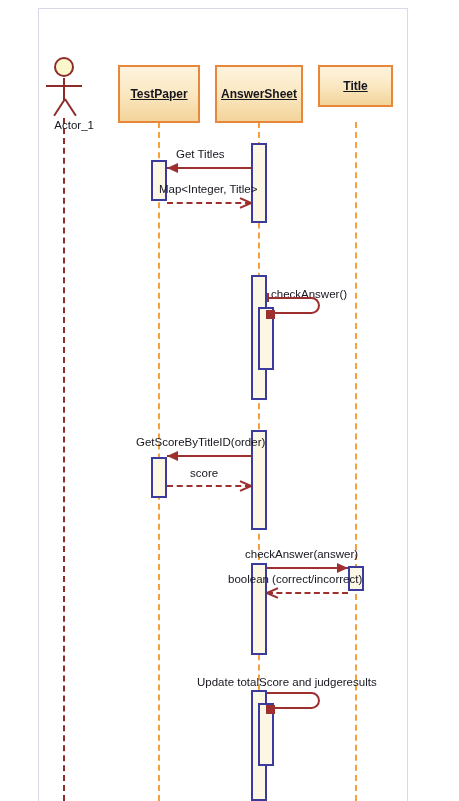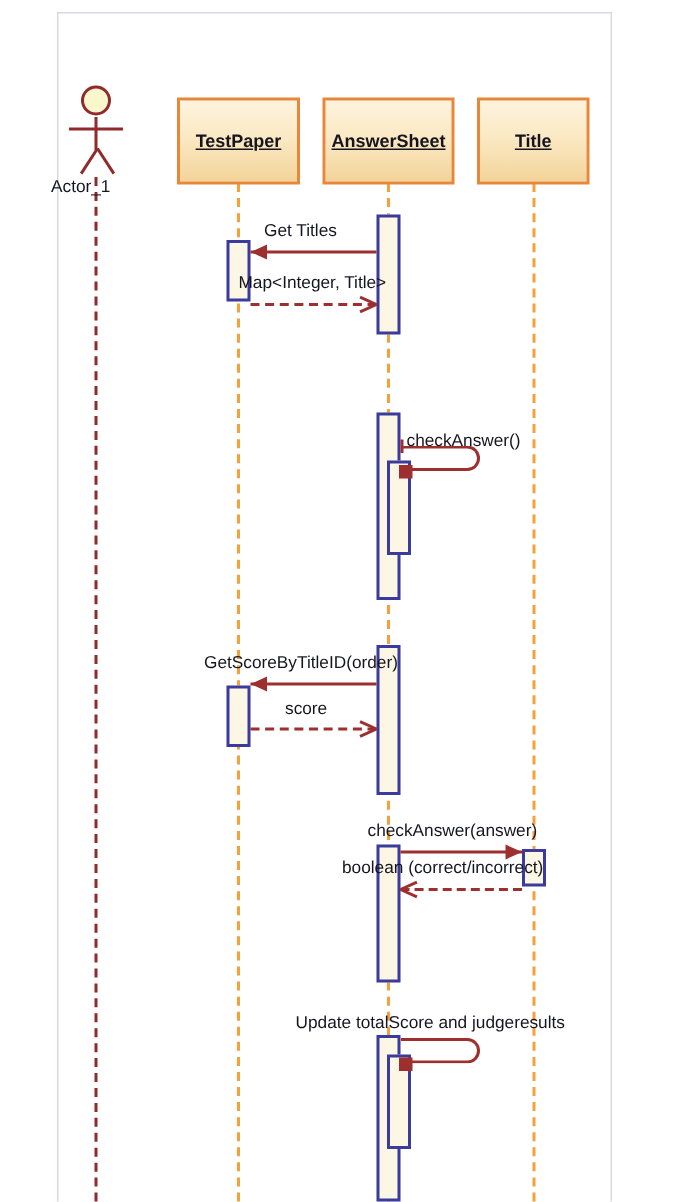--- a/index.html
+++ b/index.html
@@ -108,21 +108,21 @@
     top: 42px;
     width: 0; height: 20px;
     border-left: 2px solid #8f2b2b;
   }
   .actor-leg.l { left: 21px; transform: rotate(33deg); transform-origin: top center; }
   .actor-leg.r { left: 21px; transform: rotate(-33deg); transform-origin: top center; }
   .actor-label {
     position: absolute;
     top: 62px; left: -9px;
     width: 60px;
-    text-align: left;
+    text-align: right;
     font-size: 11.5px;
     color: #15151f;
     white-space: nowrap;
   }
 
   
   .activation {
     position: absolute;
     width: 16px;
     box-sizing: border-box;
@@ -228,21 +228,21 @@
   </div>
 
   <div class="objbox" style="left:118px; top:65px; width:82px; height:58px;">
     <span>TestPaper</span>
   </div>
 
   <div class="objbox" style="left:215px; top:65px; width:88px; height:58px;">
     <span>AnswerSheet</span>
   </div>
 
-  <div class="objbox" style="left:318px; top:65px; width:75px; height:58px;">
+  <div class="objbox" style="left:318px; top:65px; width:75px; height:42px;">
     <span>Title</span>
   </div>
 
   <div class="activation" style="left:251px; top:143px; height:80px;"></div>
 
   <div class="activation" style="left:151px; top:160px; height:41px;"></div>
 
   <div class="activation" style="left:251px; top:275px; height:125px;"></div>
 
   <div class="activation" style="left:258px; top:307px; height:63px;"></div>

